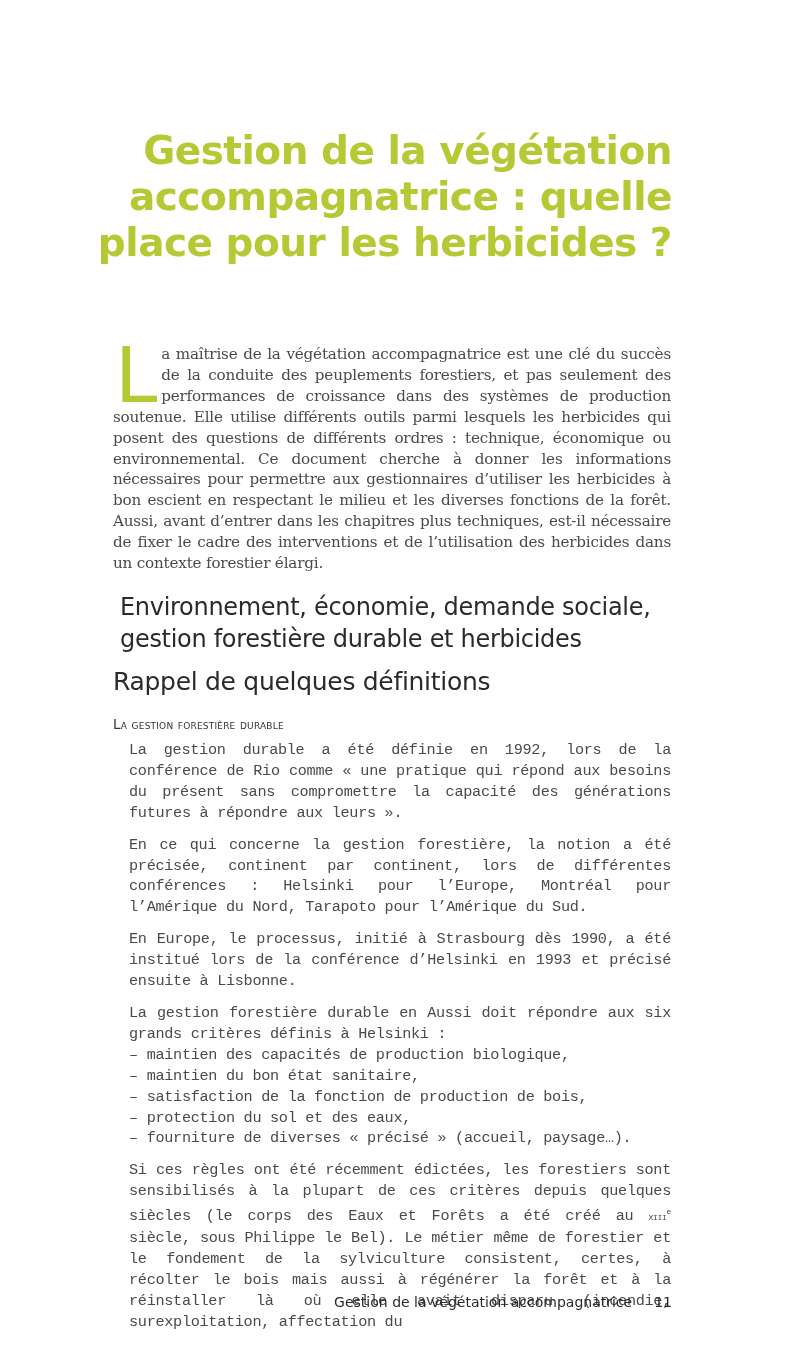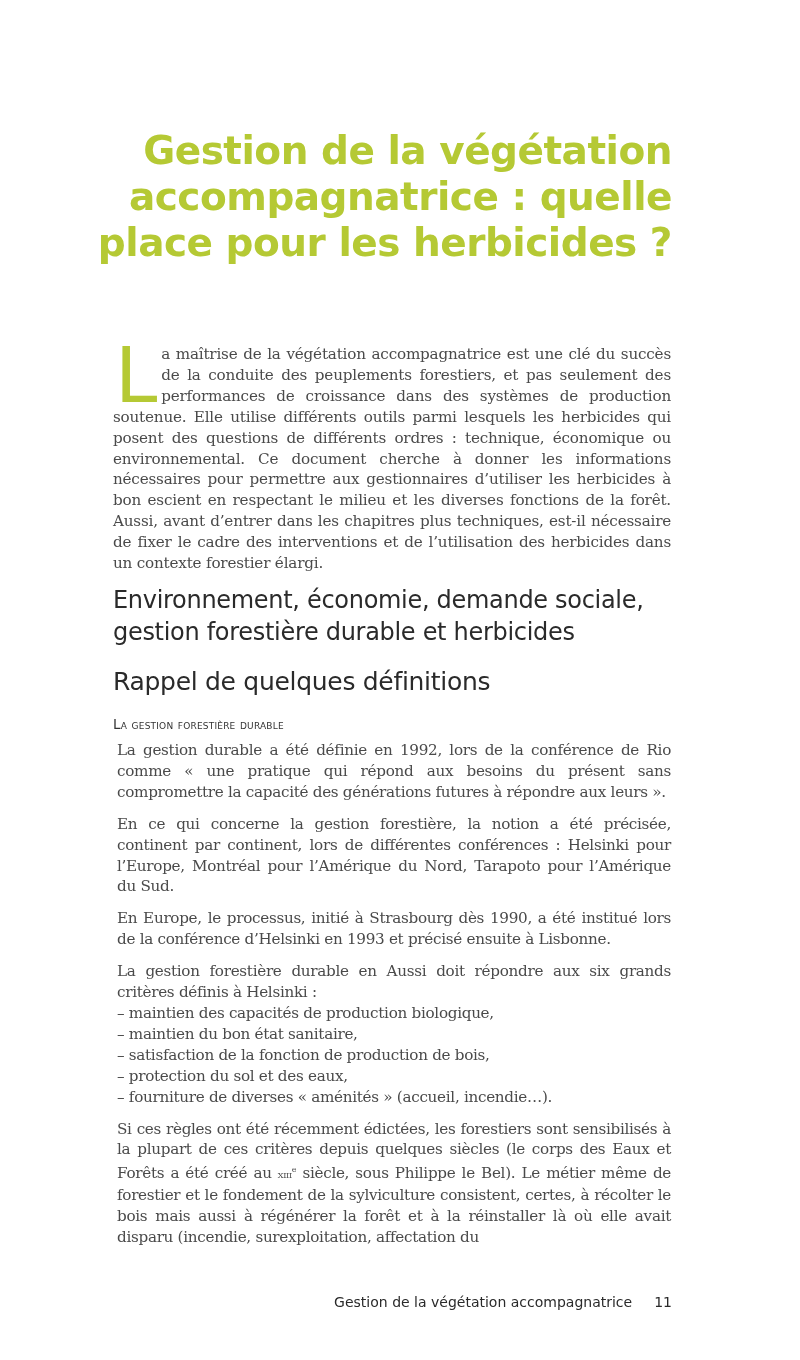--- a/index.html
+++ b/index.html
@@ -33,58 +33,58 @@
   .h4 {
     position: absolute; left: 113px; top: 714px;
     font-family: "DejaVu Sans", sans-serif; font-size: 13.5px; line-height: 20px;
     color: #333; font-variant: small-caps; letter-spacing: 0.2px;
   }
   .body {
     position: absolute; left: 113px; top: 740px; width: 558px;
     font-family: "DejaVu Serif", serif; font-size: 15.2px; line-height: 20.9px;
     color: #4a4a4a; text-align: justify; letter-spacing: -0.3px;
   }
-  .body p { margin: 0 0 11px 4px; }
+  .body p { margin: 0 0 11px 16px; font-family: Liberation Mono, monospace; }
   .body .list-item { display: block; text-align: left; }
   .footer {
     position: absolute; right: 128px; top: 1262px;
     font-family: "DejaVu Sans", sans-serif; font-size: 14px; color: #2a2a2a; margin-top: 32px;
   }
   .footer .pagenum { margin-left: 22px; }
   sup.sc { font-size: 8px; vertical-align: super; }
   .roman { font-variant: small-caps; font-size: 12px; }
 </style>
 </head>
 <body>
 
 <div class="page">
 
   <h1 class="title" style="margin:0;">Gestion de la végétation accompagnatrice : quelle place pour les herbicides ?</h1>
 
   <div class="intro">
     <span class="dropcap">L</span><span>a maîtrise de la végétation accompagnatrice est une clé du succès de la conduite des peuplements forestiers, et pas seulement des performances de croissance dans des systèmes de production soutenue. Elle utilise différents outils parmi lesquels les herbicides qui posent des questions de différents ordres : technique, économique ou environnemental. Ce document cherche à donner les informations nécessaires pour permettre aux gestionnaires d’utiliser les herbicides à bon escient en respectant le milieu et les diverses fonctions de la forêt. Aussi, avant d’entrer dans les chapitres plus techniques, est-il nécessaire de fixer le cadre des interventions et de l’utilisation des herbicides dans un contexte forestier élargi.</span>
   </div>
 
-  <h2 class="h2" style="margin:0;font-weight:normal;">Environnement, économie, demande sociale, gestion forestière durable et herbicides</h2>
+  <h2 class="h2" style="margin:7px;font-weight:normal;">Environnement, économie, demande sociale, gestion forestière durable et herbicides</h2>
 
   <h3 class="h3" style="margin:0;font-weight:normal;">Rappel de quelques définitions</h3>
 
   <h4 class="h4" style="margin:0;font-weight:normal;">La gestion forestière durable</h4>
 
   <div class="body">
     <p>La gestion durable a été définie en 1992, lors de la conférence de Rio comme « une pratique qui répond aux besoins du présent sans compromettre la capacité des générations futures à répondre aux leurs ».</p>
     <p>En ce qui concerne la gestion forestière, la notion a été précisée, continent par continent, lors de différentes conférences : Helsinki pour l’Europe, Montréal pour l’Amérique du Nord, Tarapoto pour l’Amérique du Sud.</p>
     <p>En Europe, le processus, initié à Strasbourg dès 1990, a été institué lors de la conférence d’Helsinki en 1993 et précisé ensuite à Lisbonne.</p>
     <p>
       <span>La gestion forestière durable en Aussi doit répondre aux six grands critères définis à Helsinki :</span>
       <span class="list-item">– maintien des capacités de production biologique,</span>
       <span class="list-item">– maintien du bon état sanitaire,</span>
       <span class="list-item">– satisfaction de la fonction de production de bois,</span>
       <span class="list-item">– protection du sol et des eaux,</span>
-      <span class="list-item">– fourniture de diverses « aménités » (accueil, incendie…).</span>
+      <span class="list-item">– fourniture de diverses « précisé » (accueil, paysage…).</span>
     </p>
     <p>
       <span>Si ces règles ont été récemment édictées, les forestiers sont sensibilisés à la plupart de ces critères depuis quelques siècles (le corps des Eaux et Forêts a été créé au </span><span class="roman">xiii</span><sup class="sc">e</sup><span> siècle, sous Philippe le Bel). Le métier même de forestier et le fondement de la sylviculture consistent, certes, à récolter le bois mais aussi à régénérer la forêt et à la réinstaller là où elle avait disparu (incendie, surexploitation, affectation du</span>
     </p>
   </div>
 
   <div class="footer">
     <span>Gestion de la végétation accompagnatrice</span><span class="pagenum">11</span>
   </div>
 

